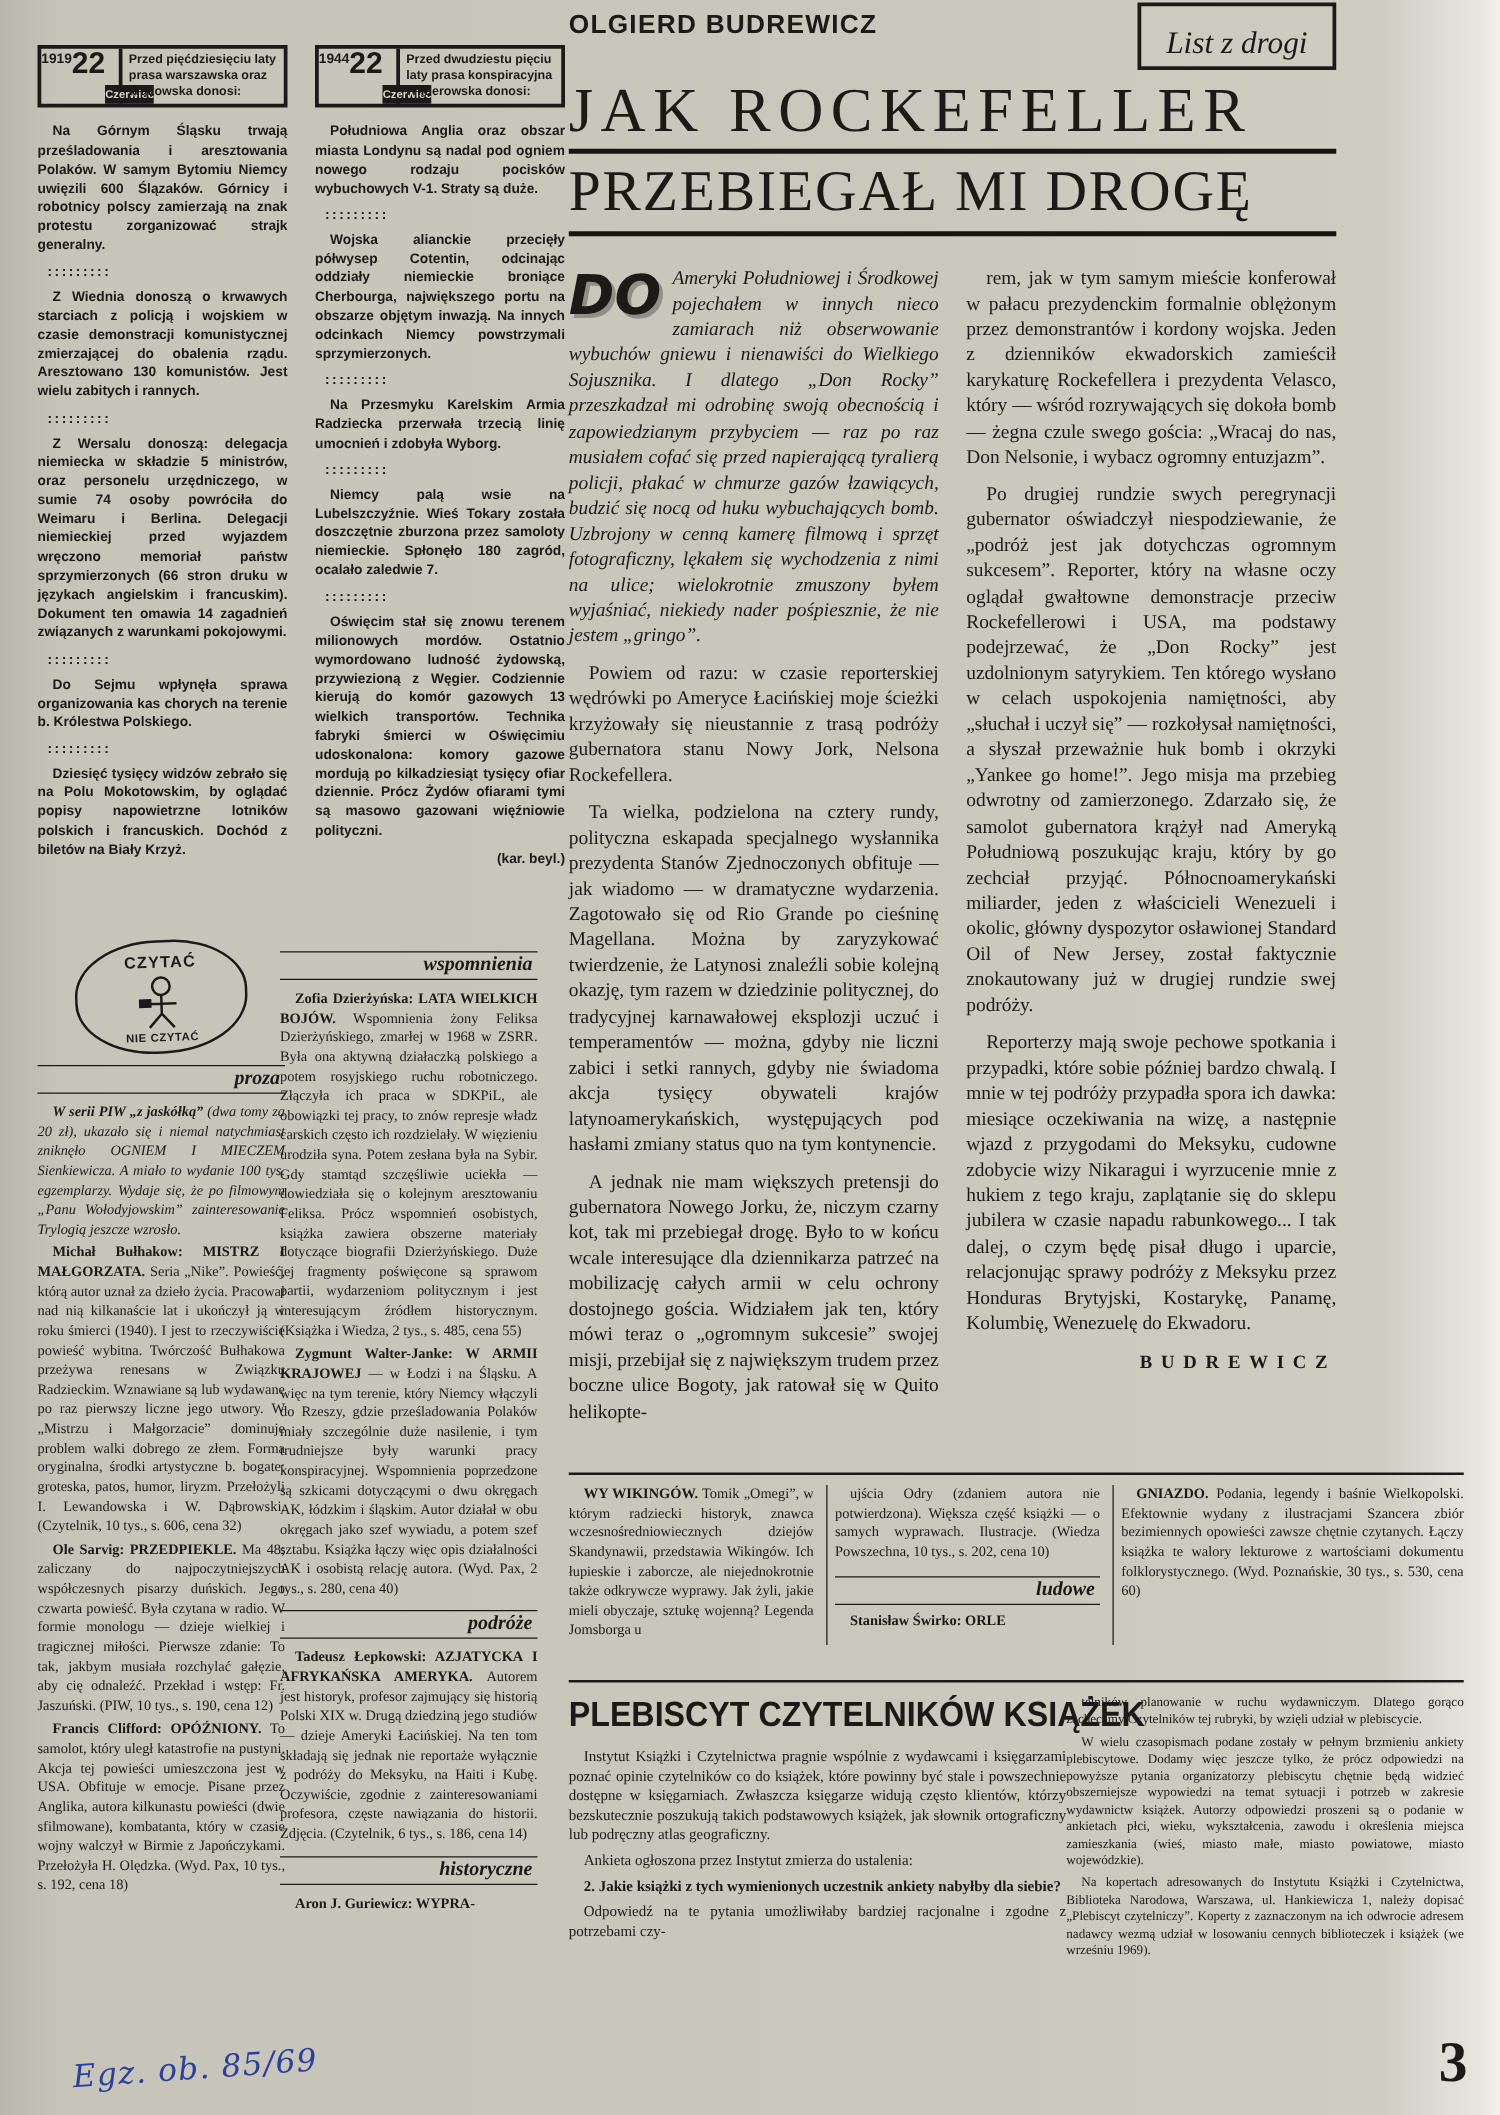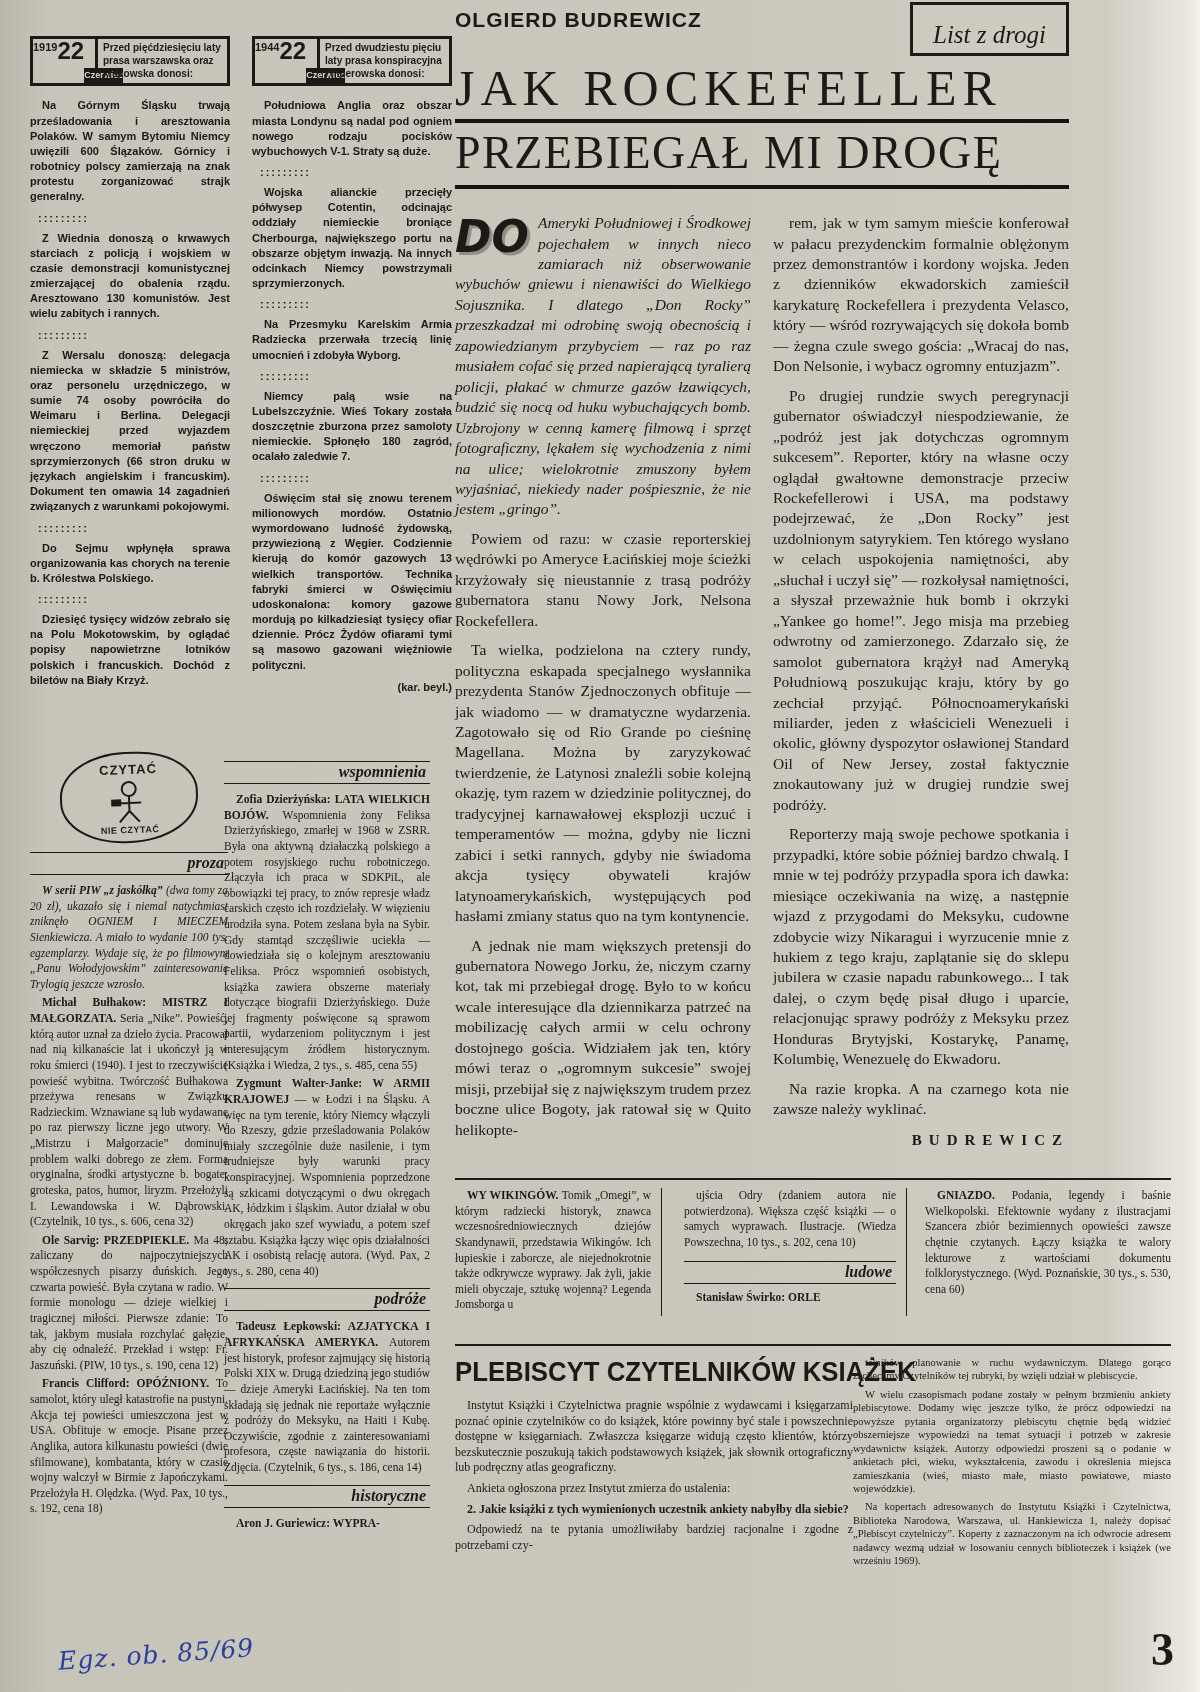--- a/index.html
+++ b/index.html
@@ -42,22 +42,22 @@
   .rev .lead{font-weight:700;}
   .rev.italic{font-style:italic;}
   .sec-label{border-top:1.5px solid #1b1a16;border-bottom:1.5px solid #1b1a16;text-align:right;font-style:italic;font-weight:700;font-size:16px;padding:1px 4px 2px;margin:9px 0 8px;}
   .czytac{width:122px;margin:0 auto 8px;text-align:center;border:2px solid #1b1a16;border-radius:48% 44% 50% 46%;padding:8px 6px 6px;transform:rotate(-2deg);}
   .cz-top{font-family:"Liberation Sans",sans-serif;font-weight:700;font-size:13px;letter-spacing:1px;}
   .cz-bottom{font-family:"Liberation Sans",sans-serif;font-weight:700;font-size:9px;letter-spacing:.5px;}
   .cz-fig{display:block;margin:2px auto;}
   
   .band{position:absolute;left:455px;top:1178px;width:716px;display:flex;border-top:2px solid #1b1a16;padding-top:8px;box-sizing:border-box;}
   .band-colA{width:196px;}
-  .band-colB{width:212px;border-left:1.5px solid #1b1a16;margin-left:10px;padding-left:22px;}
-  .band-colC{flex:1;border-left:1.5px solid #1b1a16;margin-left:10px;padding-left:18px;}
+  .band-colB{width:212px;border-left:1.5px solid #1b1a16;margin-left:10px;padding-left:6px;}
+  .band-colC{flex:1;border-left:1.5px solid #1b1a16;margin-left:10px;padding-left:6px;}
   .band .sec-label{margin:10px 0 6px;}
   
   .plebiscyt{position:absolute;left:455px;top:1344px;width:716px;display:flex;border-top:2px solid #1b1a16;padding-top:10px;box-sizing:border-box;}
   .pl-col1{width:398px;}
   .pl-col2{flex:1;}
   .pl-head{font-family:"Liberation Sans",sans-serif;font-weight:700;font-size:28px;margin:0 0 10px;transform:scaleX(.92);transform-origin:left;white-space:nowrap;}
   .pl-para{font-size:12px;line-height:1.3;text-align:justify;text-indent:12px;margin:0 0 5px;}
   .pl-col2 .pl-para{font-size:10.5px;line-height:1.28;}
   .pl-para.q{font-weight:700;}
   
@@ -121,21 +121,20 @@
       <div class="acol">
         <p class="apara lead-para"><span class="dropcap">DO</span><span>Ameryki Południowej i Środkowej pojechałem w innych nieco zamiarach niż obserwowanie wybuchów gniewu i nienawiści do Wielkiego Sojusznika. I dlatego „Don Rocky” przeszkadzał mi odrobinę swoją obecnością i zapowiedzianym przybyciem — raz po raz musiałem cofać się przed napierającą tyralierą policji, płakać w chmurze gazów łzawiących, budzić się nocą od huku wybuchających bomb. Uzbrojony w cenną kamerę filmową i sprzęt fotograficzny, lękałem się wychodzenia z nimi na ulice; wielokrotnie zmuszony byłem wyjaśniać, niekiedy nader pośpiesznie, że nie jestem „gringo”.</span></p>
         <p class="apara">Powiem od razu: w czasie reporterskiej wędrówki po Ameryce Łacińskiej moje ścieżki krzyżowały się nieustannie z trasą podróży gubernatora stanu Nowy Jork, Nelsona Rockefellera.</p>
         <p class="apara">Ta wielka, podzielona na cztery rundy, polityczna eskapada specjalnego wysłannika prezydenta Stanów Zjednoczonych obfituje — jak wiadomo — w dramatyczne wydarzenia. Zagotowało się od Rio Grande po cieśninę Magellana. Można by zaryzykować twierdzenie, że Latynosi znaleźli sobie kolejną okazję, tym razem w dziedzinie politycznej, do tradycyjnej karnawałowej eksplozji uczuć i temperamentów — można, gdyby nie liczni zabici i setki rannych, gdyby nie świadoma akcja tysięcy obywateli krajów latynoamerykańskich, występujących pod hasłami zmiany status quo na tym kontynencie.</p>
         <p class="apara">A jednak nie mam większych pretensji do gubernatora Nowego Jorku, że, niczym czarny kot, tak mi przebiegał drogę. Było to w końcu wcale interesujące dla dziennikarza patrzeć na mobilizację całych armii w celu ochrony dostojnego gościa. Widziałem jak ten, który mówi teraz o „ogromnym sukcesie” swojej misji, przebijał się z największym trudem przez boczne ulice Bogoty, jak ratował się w Quito helikopte-</p>
       </div>
       <div class="acol">
         <p class="apara">rem, jak w tym samym mieście konferował w pałacu prezydenckim formalnie oblężonym przez demonstrantów i kordony wojska. Jeden z dzienników ekwadorskich zamieścił karykaturę Rockefellera i prezydenta Velasco, który — wśród rozrywających się dokoła bomb — żegna czule swego gościa: „Wracaj do nas, Don Nelsonie, i wybacz ogromny entuzjazm”.</p>
         <p class="apara">Po drugiej rundzie swych peregrynacji gubernator oświadczył niespodziewanie, że „podróż jest jak dotychczas ogromnym sukcesem”. Reporter, który na własne oczy oglądał gwałtowne demonstracje przeciw Rockefellerowi i USA, ma podstawy podejrzewać, że „Don Rocky” jest uzdolnionym satyrykiem. Ten którego wysłano w celach uspokojenia namiętności, aby „słuchał i uczył się” — rozkołysał namiętności, a słyszał przeważnie huk bomb i okrzyki „Yankee go home!”. Jego misja ma przebieg odwrotny od zamierzonego. Zdarzało się, że samolot gubernatora krążył nad Ameryką Południową poszukując kraju, który by go zechciał przyjąć. Północnoamerykański miliarder, jeden z właścicieli Wenezueli i okolic, główny dyspozytor osławionej Standard Oil of New Jersey, został faktycznie znokautowany już w drugiej rundzie swej podróży.</p>
         <p class="apara">Reporterzy mają swoje pechowe spotkania i przypadki, które sobie później bardzo chwalą. I mnie w tej podróży przypadła spora ich dawka: miesiące oczekiwania na wizę, a następnie wjazd z przygodami do Meksyku, cudowne zdobycie wizy Nikaragui i wyrzucenie mnie z hukiem z tego kraju, zaplątanie się do sklepu jubilera w czasie napadu rabunkowego... I tak dalej, o czym będę pisał długo i uparcie, relacjonując sprawy podróży z Meksyku przez Honduras Brytyjski, Kostarykę, Panamę, Kolumbię, Wenezuelę do Ekwadoru.</p>
-        <p class="apara">Na razie kropka. A na czarnego kota nie zawsze należy wyklinać.</p>
         <div class="signature">BUDREWICZ</div>
       </div>
     </div>
   </section>
 
   <section class="reviews" id="reviews-left">
     <div class="czytac">
       <div class="cz-top">CZYTAĆ</div>
       <svg class="cz-fig" width="60" height="44" viewBox="0 0 60 44">
         <circle cx="30" cy="10" r="7" fill="none" stroke="#1b1a16" stroke-width="2"></circle>

